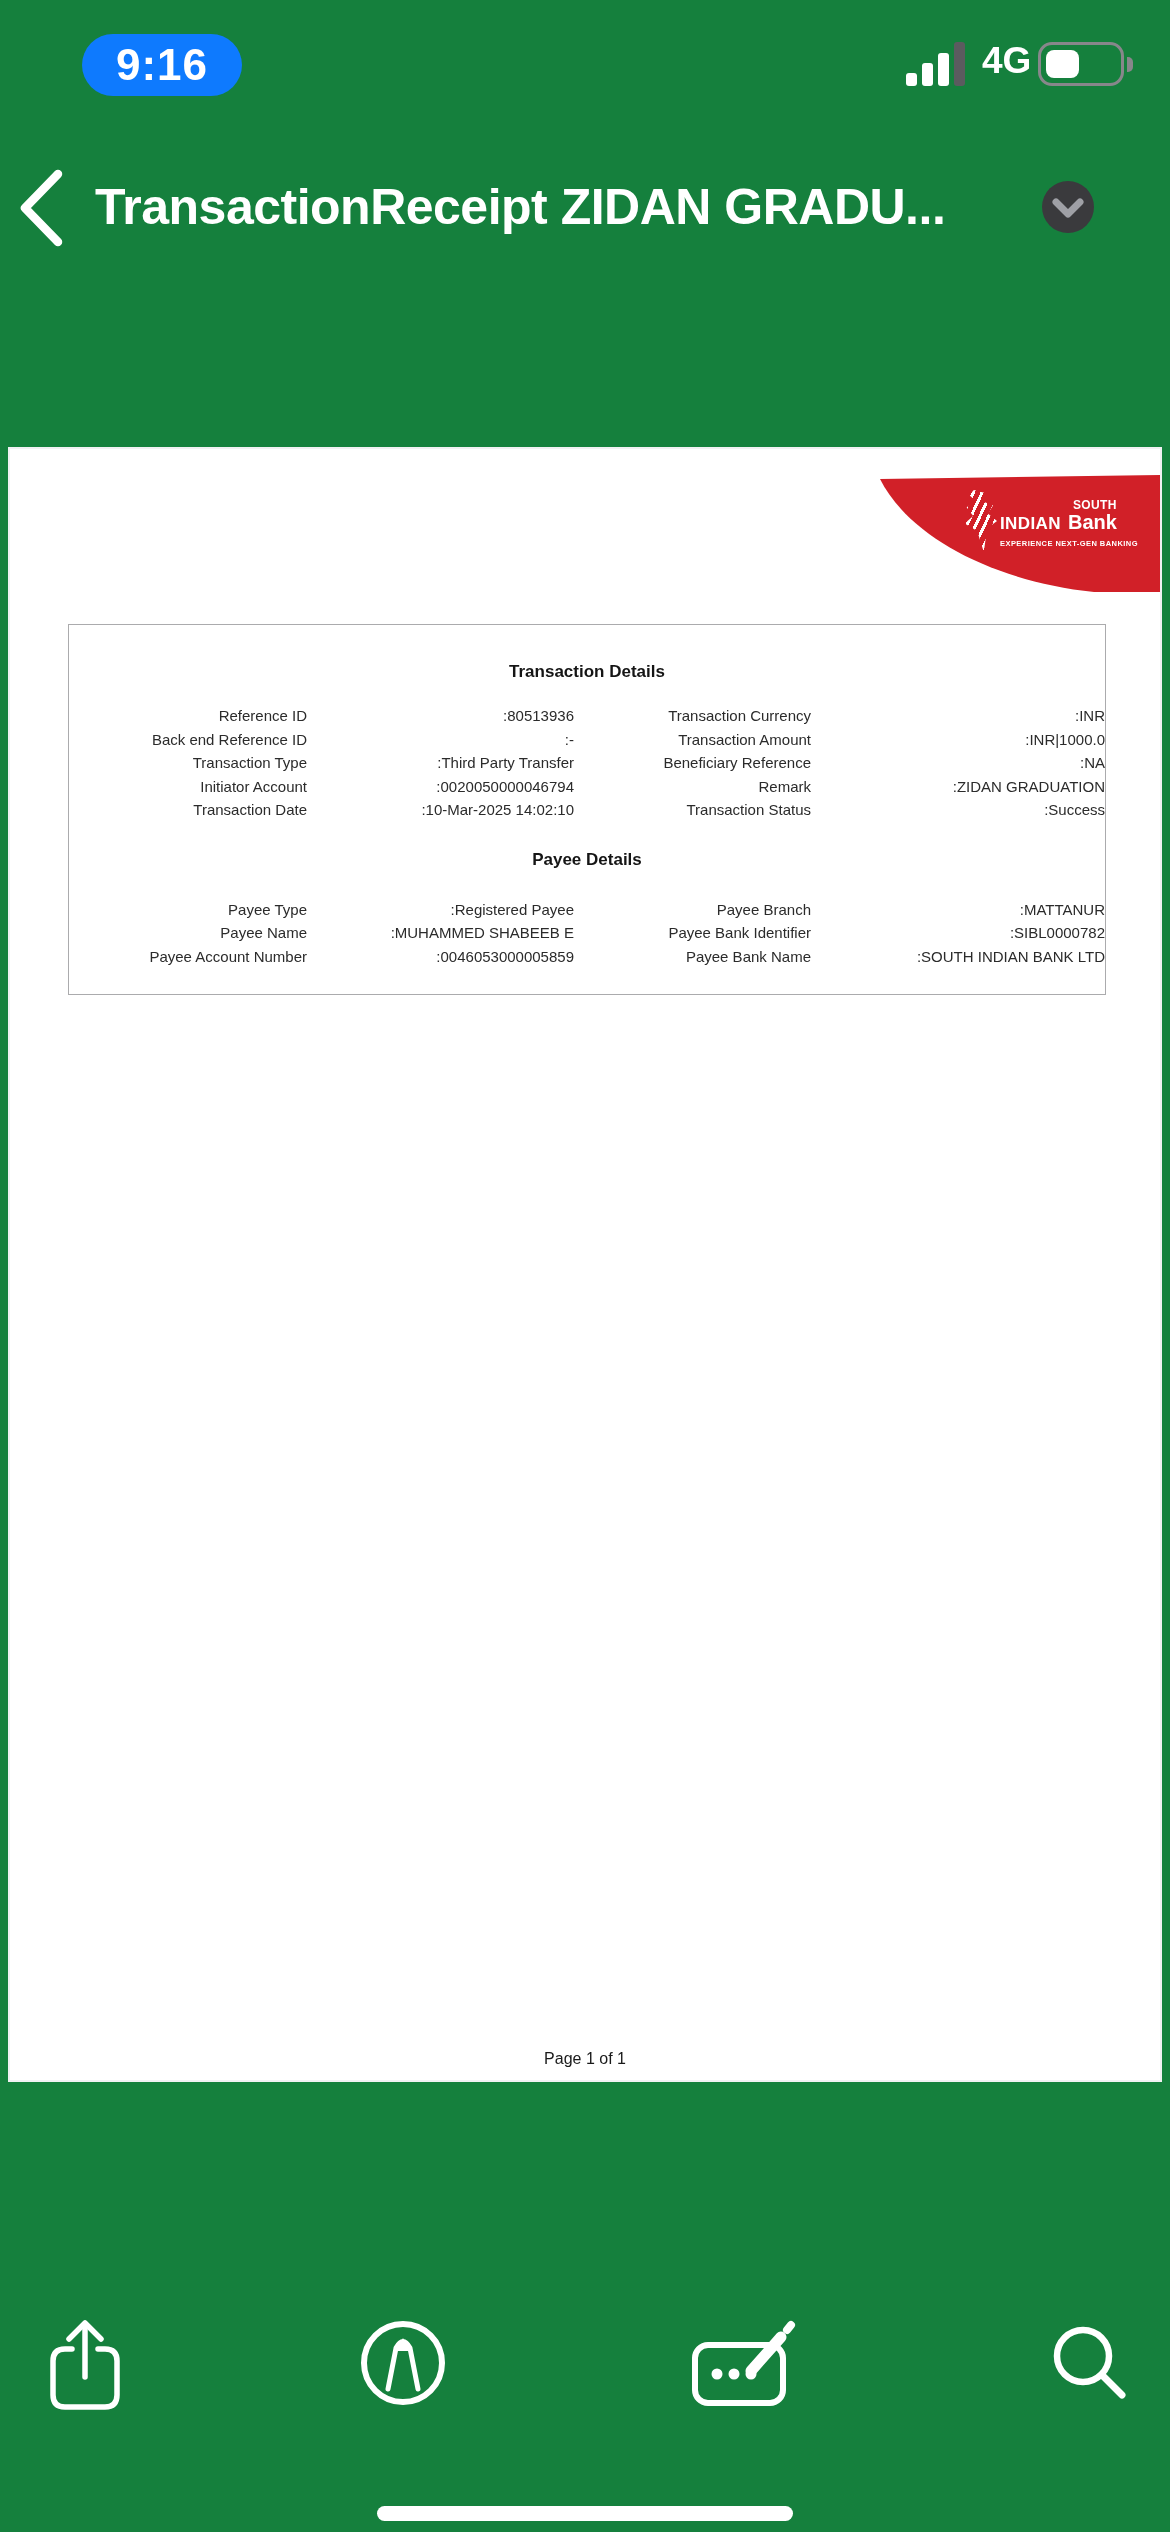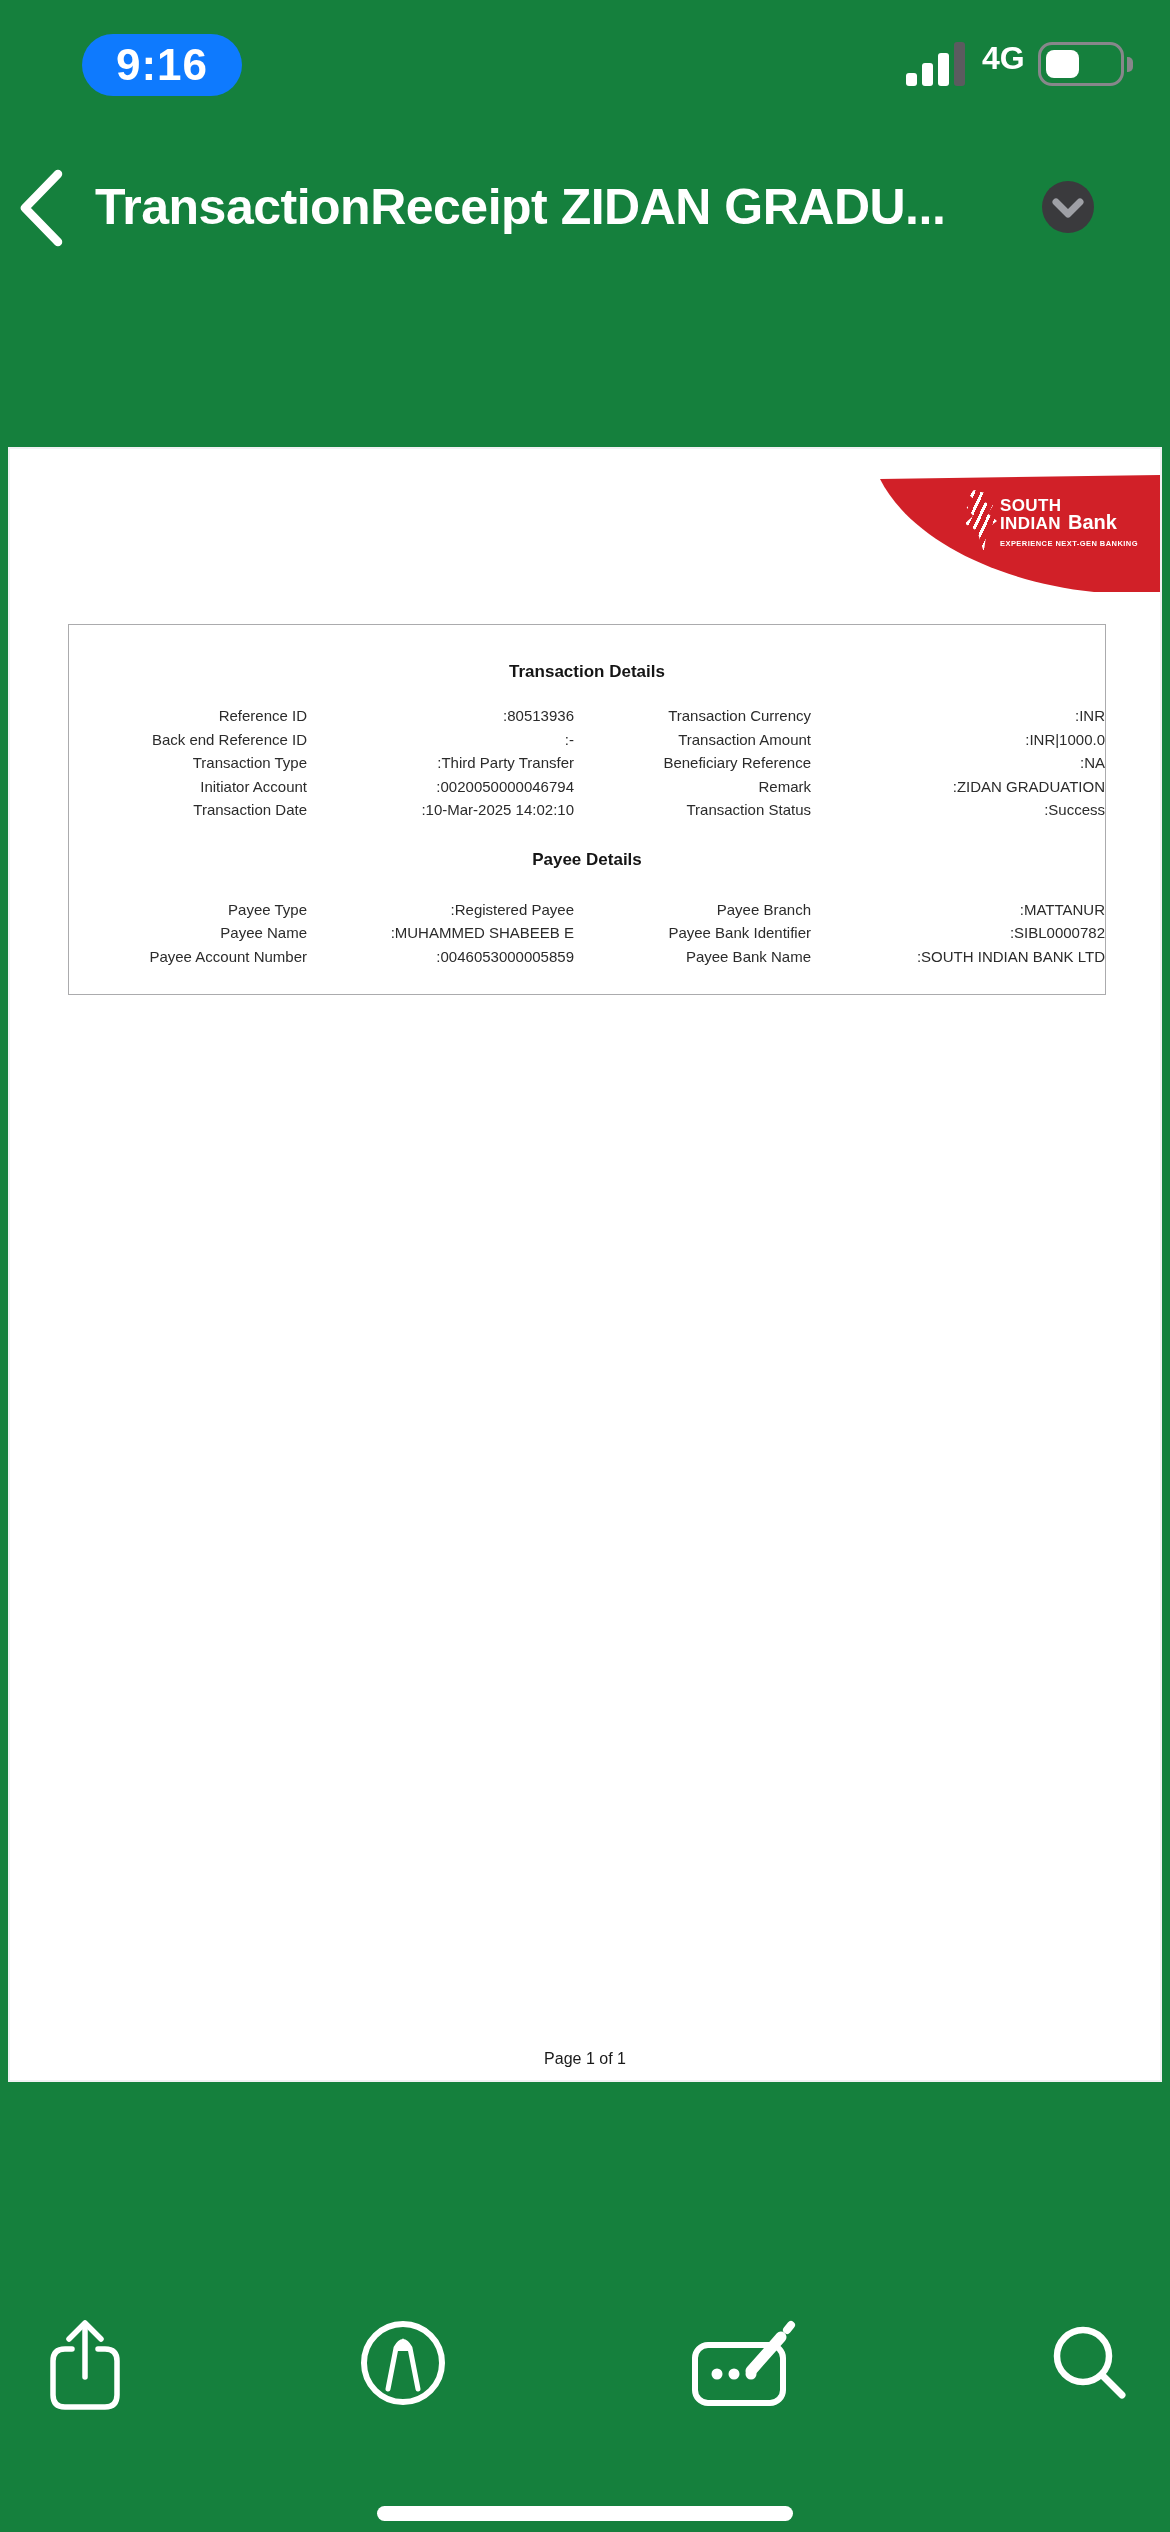--- a/index.html
+++ b/index.html
@@ -16,21 +16,21 @@
     background:#0E7AFE; border-radius:31px;
     display:flex; align-items:center; justify-content:center;
     color:#fff; font-size:44px; font-weight:600; letter-spacing:1px;
   }
   .signal { position:absolute; left:906px; top:42px; width:62px; height:44px; }
   .signal span { position:absolute; bottom:0; width:11px; border-radius:3px; background:#fff; }
   .signal .b1 { left:0;  height:13px; }
   .signal .b2 { left:16px; height:23px; }
   .signal .b3 { left:32px; height:33px; }
   .signal .b4 { left:48px; height:44px; background:#5B5B5F; }
-  .net-label { position:absolute; left:982px; top:40px; color:#fff; font-size:32px; font-weight:600; }
+  .net-label { position:absolute; left:982px; top:40px; color:#fff; font-size:37px; font-weight:600; }
   .battery { position:absolute; left:1038px; top:42px; width:86px; height:44px;
     border:3px solid #87878B; border-radius:14px; }
   .battery-fill { position:absolute; left:5px; top:5px; width:33px; height:28px; background:#fff; border-radius:8px; }
   .battery-cap { position:absolute; left:1127px; top:57px; width:6px; height:15px; background:#87878B; border-radius:0 5px 5px 0; }
 
   
   .back-button { position:absolute; left:14px; top:168px; width:60px; height:80px; background:none; border:none; cursor:pointer; }
   .nav-title {
     position:absolute; left:95px; top:178px; width:940px;
     color:#fff; font-size:50px; font-weight:700; letter-spacing:-0.5px;
@@ -48,21 +48,21 @@
     background:#fff; border:2px solid #F1F1F3;
   }
   .logo { position:absolute; right:0; top:26px; width:280px; height:117px; }
   .logo svg { position:absolute; left:0; top:0; }
   .logo-mark {
     position:absolute; left:84px; top:15px; width:33px; height:62px;
     background:repeating-linear-gradient(115deg,#fff 0 3px, rgba(255,255,255,0) 3px 8px);
     clip-path:polygon(30% 0, 64% 5%, 50% 17%, 88% 25%, 72% 38%, 100% 50%, 70% 62%, 60% 100%, 40% 66%, 2% 54%, 28% 42%, 8% 28%, 36% 18%, 16% 8%);
   }
   .logo-text { position:absolute; left:120px; top:22px; color:#fff; line-height:17px; }
-  .logo-line1 { font-size:17px; font-weight:800; letter-spacing:0.4px; }
+  .logo-line1 { font-size:12px; font-weight:800; letter-spacing:0.4px;text-align:right; }
   .logo-line2-wrap { white-space:nowrap; }
   .logo-line2 { font-size:17px; font-weight:800; letter-spacing:0.4px; }
   .logo-suffix { font-size:20px; font-weight:600; margin-left:7px; }
   .logo-tagline { position:absolute; left:120px; top:64px; color:#fff; font-size:7.5px; font-weight:700; letter-spacing:0.45px; white-space:nowrap; }
 
   .details-box {
     position:absolute; left:58px; top:175px; width:1038px; height:371px;
     border:1.5px solid #ABABAD; padding-top:37px;
   }
   .section-title { text-align:center; font-size:17px; font-weight:700; color:#151515; height:20px; }

